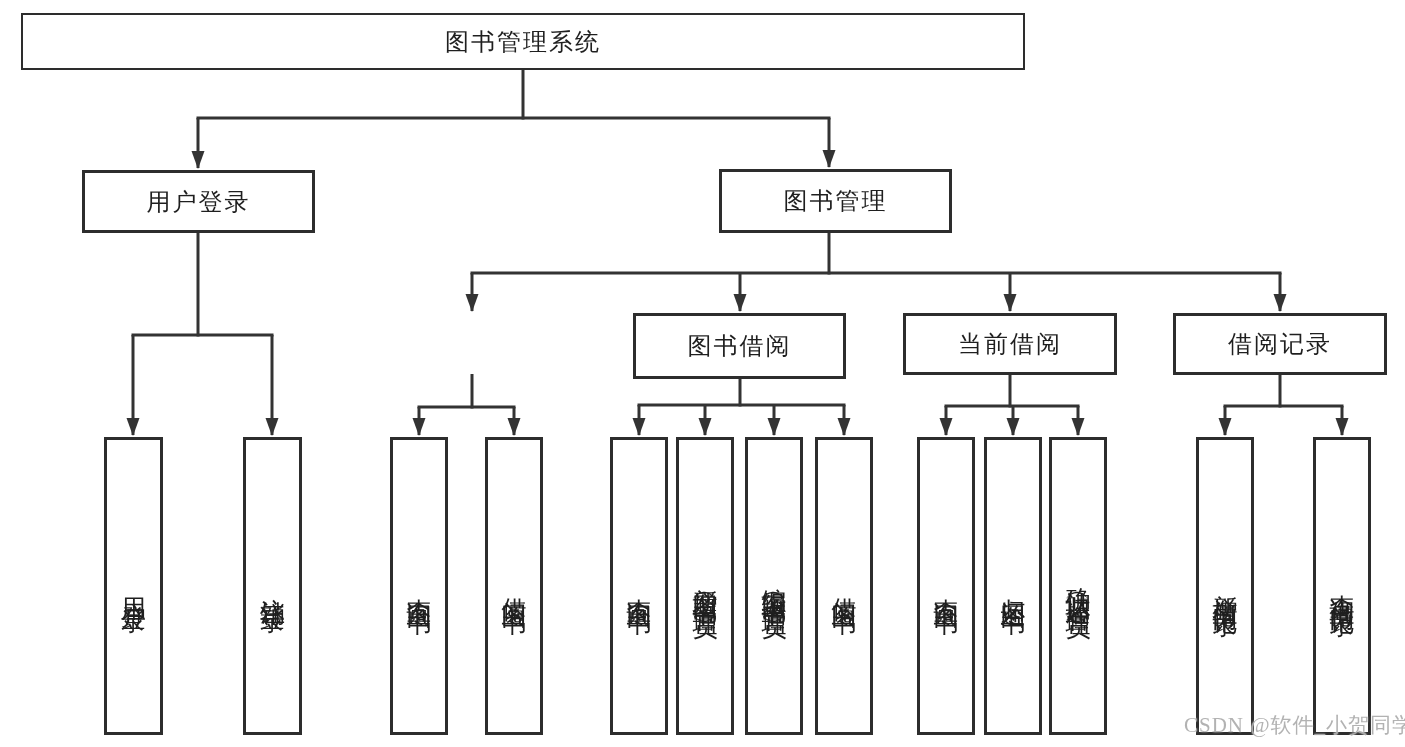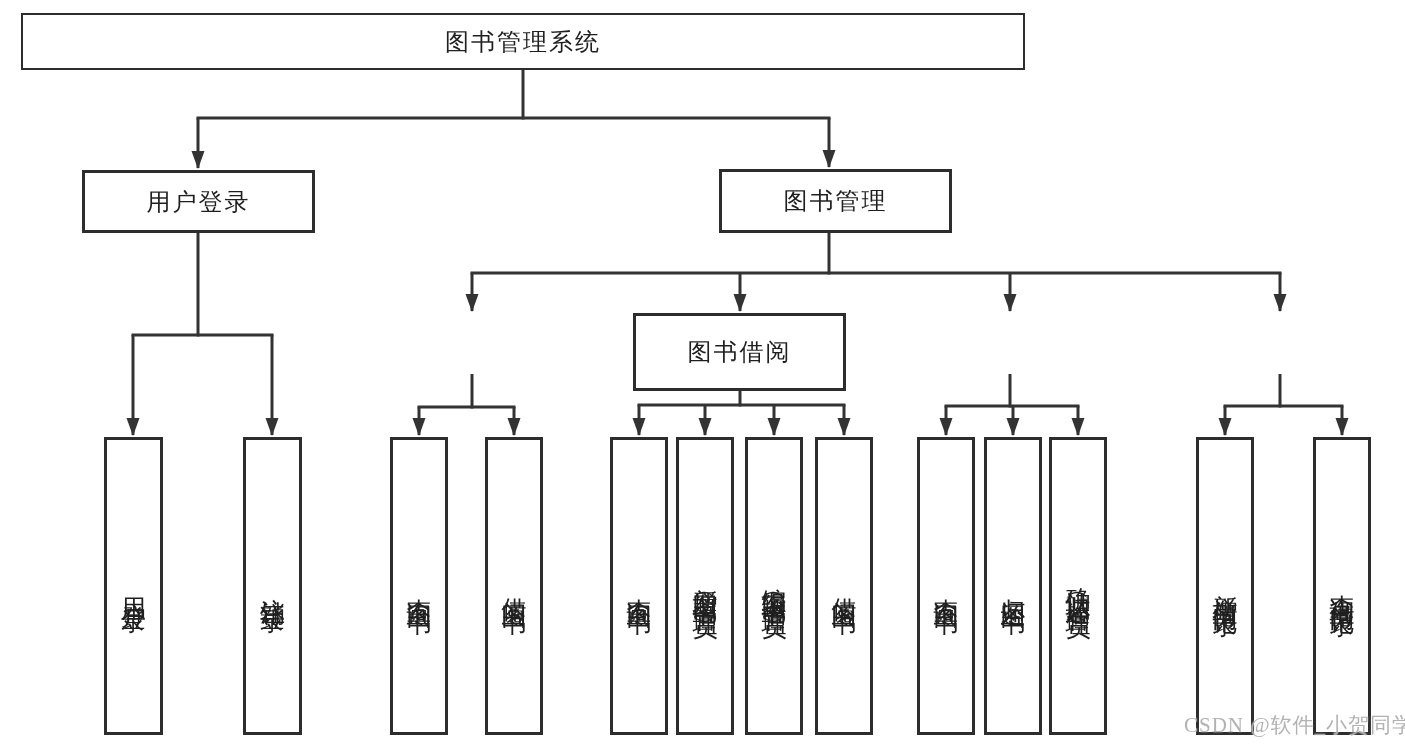--- a/index.html
+++ b/index.html
@@ -121,22 +121,28 @@
     <span class="hlabel">图书管理系统</span>
   </div>
 
   <div class="box" style="left:82px; top:170px; width:233px; height:63px;">
     <span class="hlabel">用户登录</span>
   </div>
   <div class="box" style="left:712px; top:169px; width:233px; height:64px;margin-left:7px;">
     <span class="hlabel">图书管理</span>
   </div>
 
-  <div class="box" style="left:633px; top:313px; width:213px; height:78px;">
+  <div class="box" style="left:633px; top:313px; width:213px; height:66px;">
     <span class="hlabel">图书借阅</span>
+  </div>
+  <div class="box" style="left:903px; top:313px; width:214px; height:62px;">
+    <span class="hlabel">当前借阅</span>
+  </div>
+  <div class="box" style="left:1173px; top:313px; width:214px; height:62px;">
+    <span class="hlabel">借阅记录</span>
   </div>
 
   <div class="box" style="left:104px; top:437px; width:59px; height:298px;">
     <span class="vlabel">用户登录</span>
   </div>
   <div class="box" style="left:243px; top:437px; width:59px; height:298px;">
     <span class="vlabel">注销登录</span>
   </div>
 
   <div class="box" style="left:390px; top:437px; width:58px; height:298px;">

